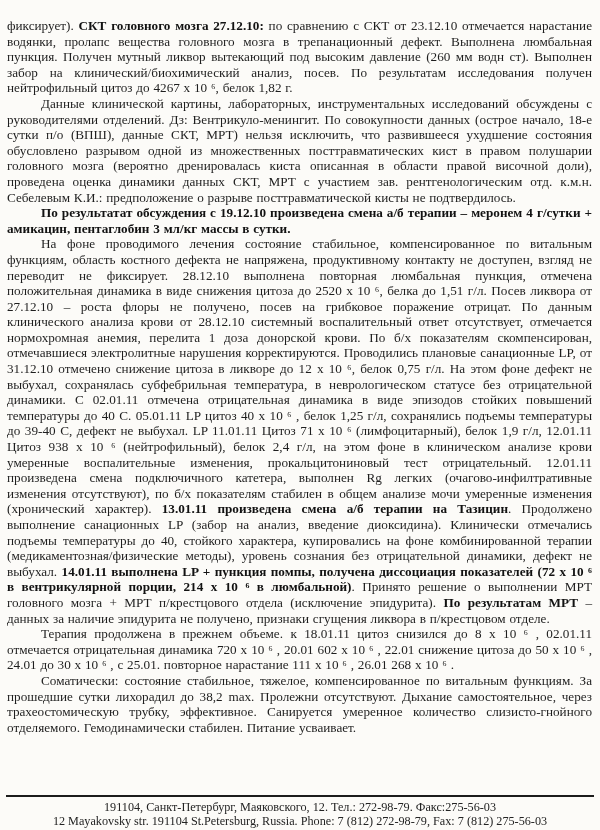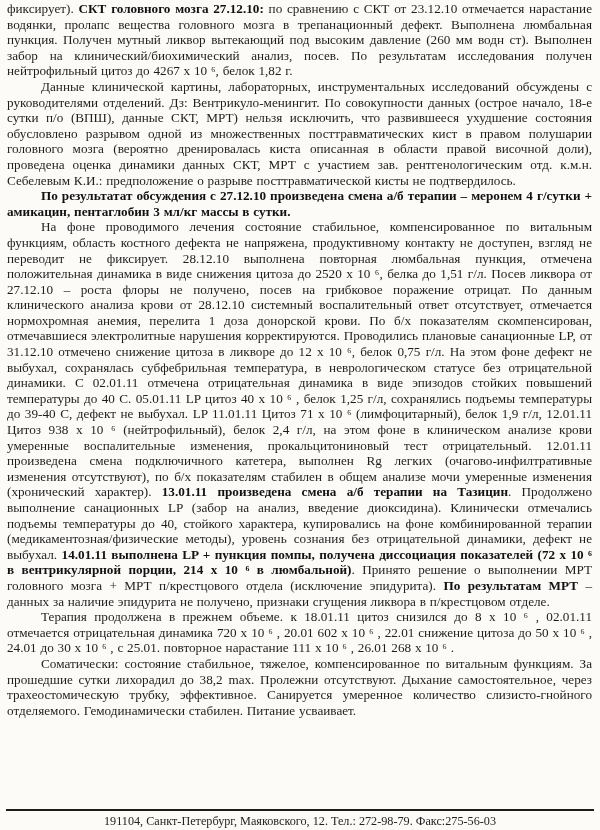--- a/index.html
+++ b/index.html
@@ -9,21 +9,21 @@
   body {
     width: 600px;
     height: 830px;
     background: #fcfbf8;
     font-family: "Liberation Serif", "DejaVu Serif", serif;
     color: #1e1e1e;
     position: relative;
     overflow: hidden;
   }
   .page {
-    padding: 1px 8px 0 7px;
+    padding: 18px 8px 0 7px;
   }
   p.para {
     margin: 0;
     text-align: justify;
     font-size: 13.2px;
     line-height: 15.6px;
     word-spacing: 0.5px;
   }
   p.indent {
     text-indent: 34px;
@@ -51,27 +51,28 @@
 </style>
 </head>
 <body>
 
 <div class="page">
 
   <p class="para"><span class="r">фиксирует). </span><b class="r">СКТ головного мозга 27.12.10:</b><span class="r"> по сравнению с СКТ от 23.12.10 отмечается нарастание водянки, пролапс вещества головного мозга в трепанационный дефект. Выполнена люмбальная пункция. Получен мутный ликвор вытекающий под высоким давление (260 мм водн ст). Выполнен забор на клинический/биохимический анализ, посев. По результатам исследования получен нейтрофильный цитоз до 4267 x 10 ⁶, белок 1,82 г.</span></p>
 
   <p class="para indent"><span class="r">Данные клинической картины, лабораторных, инструментальных исследований обсуждены с руководителями отделений. Дз: Вентрикуло-менингит. По совокупности данных (острое начало, 18-е сутки п/о (ВПШ), данные СКТ, МРТ) нельзя исключить, что развившееся ухудшение состояния обусловлено разрывом одной из множественных посттравматических кист в правом полушарии головного мозга (вероятно дренировалась киста описанная в области правой височной доли), проведена оценка динамики данных СКТ, МРТ с участием зав. рентгенологическим отд. к.м.н. Себелевым К.И.: предположение о разрыве посттравматической кисты не подтвердилось.</span></p>
 
-  <p class="para indent"><b class="r">По результатат обсуждения с 27.12.10 произведена смена а/б терапии – меронем 4 г/сутки + амикацин, пентаглобин 3 мл/кг массы в сутки.</b></p>
+  <p class="para indent"><b class="r">По результатат обсуждения с 19.12.10 произведена смена а/б терапии – меронем 4 г/сутки + амикацин, пентаглобин 3 мл/кг массы в сутки.</b></p>
 
   <p class="para indent"><span class="r">На фоне проводимого лечения состояние стабильное, компенсированное по витальным функциям, область костного дефекта не напряжена, продуктивному контакту не доступен, взгляд не переводит не фиксирует. 28.12.10 выполнена повторная люмбальная пункция, отмечена положительная динамика в виде снижения цитоза до 2520 x 10 ⁶, белка до 1,51 г/л. Посев ликвора от 27.12.10 – роста флоры не получено, посев на грибковое поражение отрицат. По данным клинического анализа крови от 28.12.10 системный воспалительный ответ отсутствует, отмечается нормохромная анемия, перелита 1 доза донорской крови. По б/х показателям скомпенсирован, отмечавшиеся электролитные нарушения корректируются. Проводились плановые санационные LP, от 31.12.10 отмечено снижение цитоза в ликворе до 12 x 10 ⁶, белок 0,75 г/л. На этом фоне дефект не выбухал, сохранялась субфебрильная температура, в неврологическом статусе без отрицательной динамики. С 02.01.11 отмечена отрицательная динамика в виде эпизодов стойких повышений температуры до 40 С. 05.01.11 LP цитоз 40 x 10 ⁶ , белок 1,25 г/л, сохранялись подъемы температуры до 39-40 С, дефект не выбухал. LP 11.01.11 Цитоз 71 x 10 ⁶ (лимфоцитарный), белок 1,9 г/л, 12.01.11 Цитоз 938 x 10 ⁶ (нейтрофильный), белок 2,4 г/л, на этом фоне в клиническом анализе крови умеренные воспалительные изменения, прокальцитониновый тест отрицательный. 12.01.11 произведена смена подключичного катетера, выполнен Rg легких (очагово-инфилтративные изменения отсутствуют), по б/х показателям стабилен в общем анализе мочи умеренные изменения (хронический характер). </span><b class="r">13.01.11 произведена смена а/б терапии на Тазицин</b><span class="r">. Продолжено выполнение санационных LP (забор на анализ, введение диоксидина). Клинически отмечались подъемы температуры до 40, стойкого характера, купировались на фоне комбинированной терапии (медикаментозная/физические методы), уровень сознания без отрицательной динамики, дефект не выбухал. </span><b class="r">14.01.11 выполнена LP + пункция помпы, получена диссоциация показателей (72 x 10 ⁶ в вентрикулярной порции, 214 x 10 ⁶ в люмбальной)</b><span class="r">. Принято решение о выполнении МРТ головного мозга + МРТ п/крестцового отдела (исключение эпидурита). </span><b class="r">По результатам МРТ</b><span class="r"> – данных за наличие эпидурита не получено, признаки сгущения ликвора в п/крестцовом отделе.</span></p>
 
 
   <p class="para indent"><span class="r">Терапия продолжена в прежнем объеме. к 18.01.11 цитоз снизился до 8 x 10 ⁶ , 02.01.11 отмечается отрицательная динамика 720 x 10 ⁶ , 20.01 602 x 10 ⁶ , 22.01 снижение цитоза до 50 x 10 ⁶ , 24.01 до 30 x 10 ⁶ , с 25.01. повторное нарастание 111 x 10 ⁶ , 26.01 268 x 10 ⁶ .</span></p>
 
   <p class="para indent"><span class="r">Соматически: состояние стабильное, тяжелое, компенсированное по витальным функциям. За прошедшие сутки лихорадил до 38,2 max. Пролежни отсутствуют. Дыхание самостоятельное, через трахеостомическую трубку, эффективное. Санируется умеренное количество слизисто-гнойного отделяемого. Гемодинамически стабилен. Питание усваивает.</span></p>
 
 </div>
 
 <div class="footer">
   <div class="footer-rule"></div>
   <div class="footer-line">191104, Санкт-Петербург, Маяковского, 12. Тел.: 272-98-79. Факс:275-56-03</div>
+  <div class="footer-line">12 Mayakovsky str. 191104 St.Petersburg, Russia. Phone: 7 (812) 272-98-79, Fax: 7 (812) 275-56-03</div>
 </div>
 
 </body></html>

